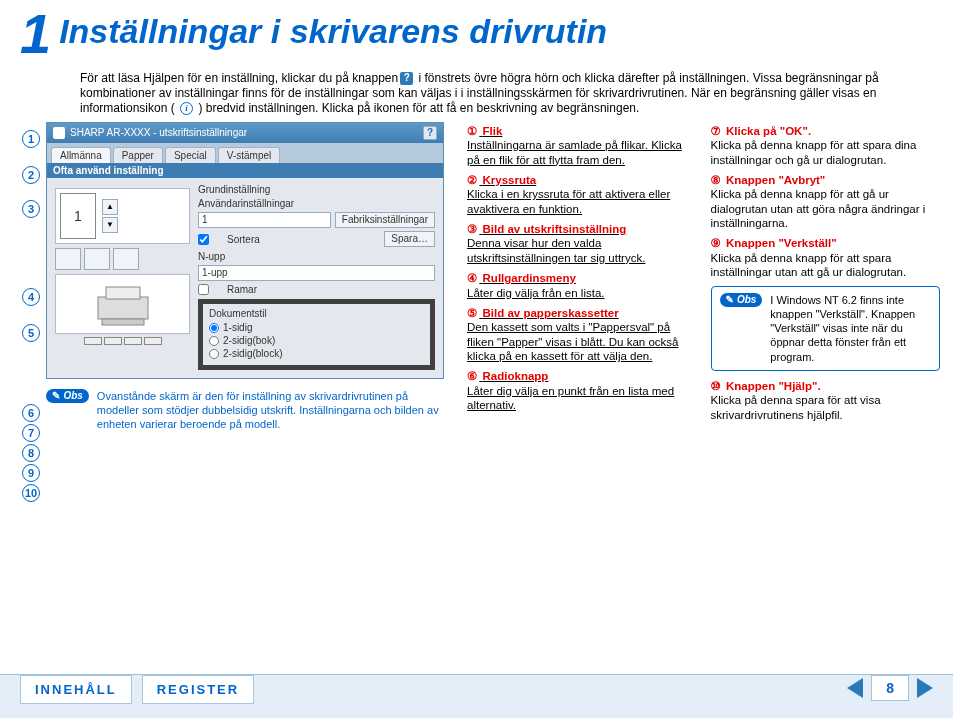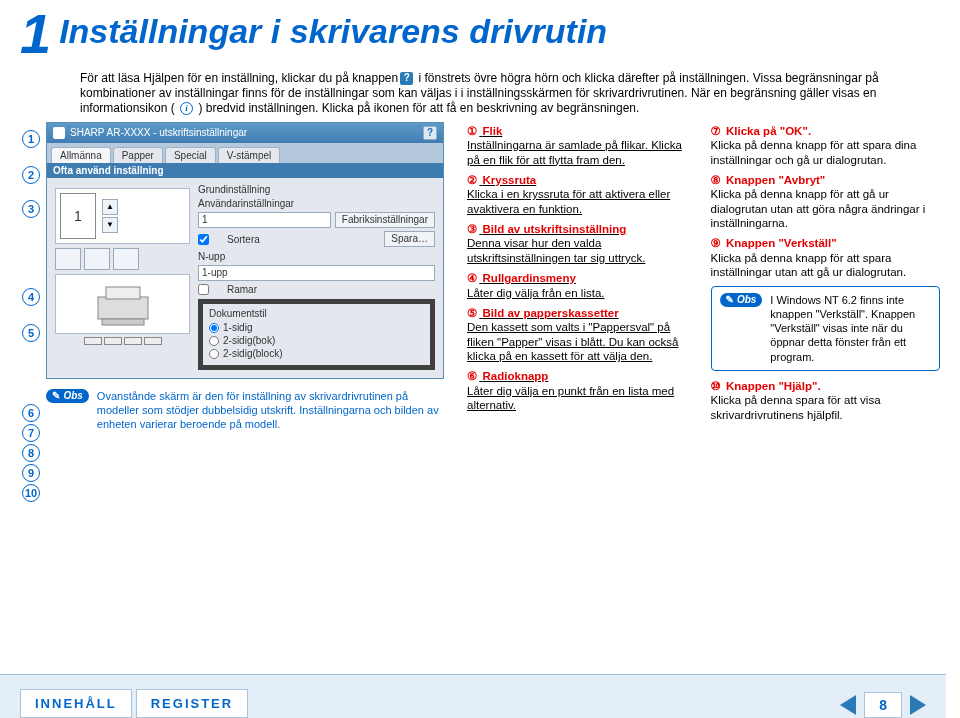--- a/index.html
+++ b/index.html
@@ -73,21 +73,21 @@
 .right-col { width: 230px; }
 .item-head { color: #e40000; font-weight: bold; margin-top: 2px; }
 .item-head .circ { display:inline-block; color:#e40000; margin-right:2px; }
 .item-body { color:#000; margin-bottom:6px; }
 
 .note-box { border:1.5px solid #0066cc; border-radius:4px; padding:6px 8px; margin-top:6px; display:flex; gap:8px; align-items:flex-start;}
 .note-box .obs-badge{flex-shrink:0;}
 .note-box .nt{font-size:11px;line-height:1.3;}
 
 
-.footer { position:absolute; left:0; right:14px; bottom:0; height:44px; background:#e3eef8; border-top:1px solid #9fc1dd; display:flex; align-items:flex-end; padding:0 20px; gap:4px;}
+.footer { position:absolute; left:0; right:7px; bottom:0; height:44px; background:#e3eef8; border-top:1px solid #9fc1dd; display:flex; align-items:flex-start; padding:0 20px; gap:10px;}
 .footer-link{ font-size:13px; font-weight:bold; letter-spacing:2px; color:#0066cc; background:#fff; border:1px solid #a8c5dc; padding:6px 14px;}
 .footer-right{ margin-left:auto; display:flex; align-items:center; gap:8px;}
 .nav-tri{ width:0;height:0;border-top:10px solid transparent;border-bottom:10px solid transparent;}
 .nav-prev{border-right:16px solid #2a7ab8;}
 .nav-next{border-left:16px solid #2a7ab8;}
 .page-no{ background:#fff;border:1px solid #a8c5dc;padding:4px 14px;font-size:14px;font-weight:bold;color:#0066cc;}
 </style>
 </head>
 <body>
 

